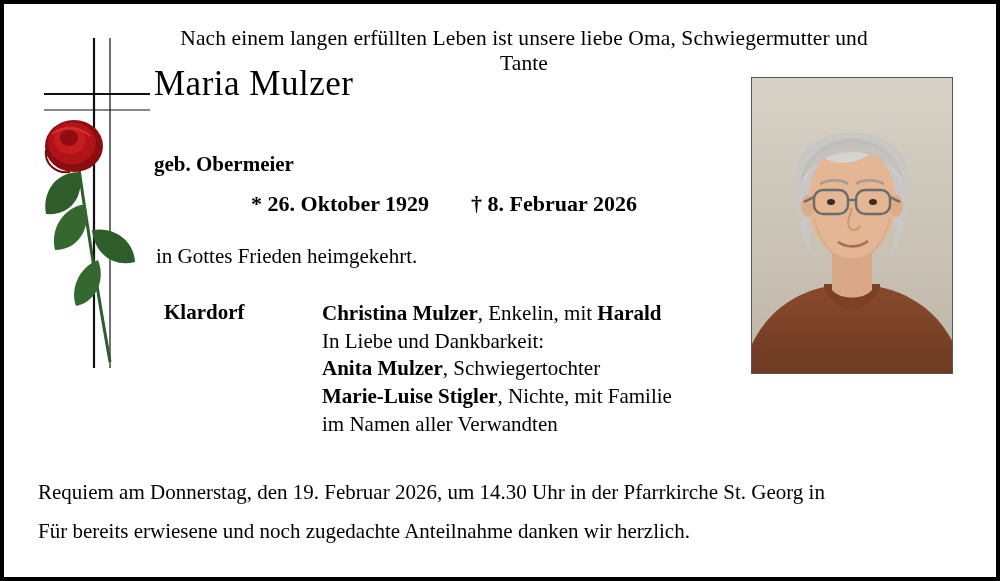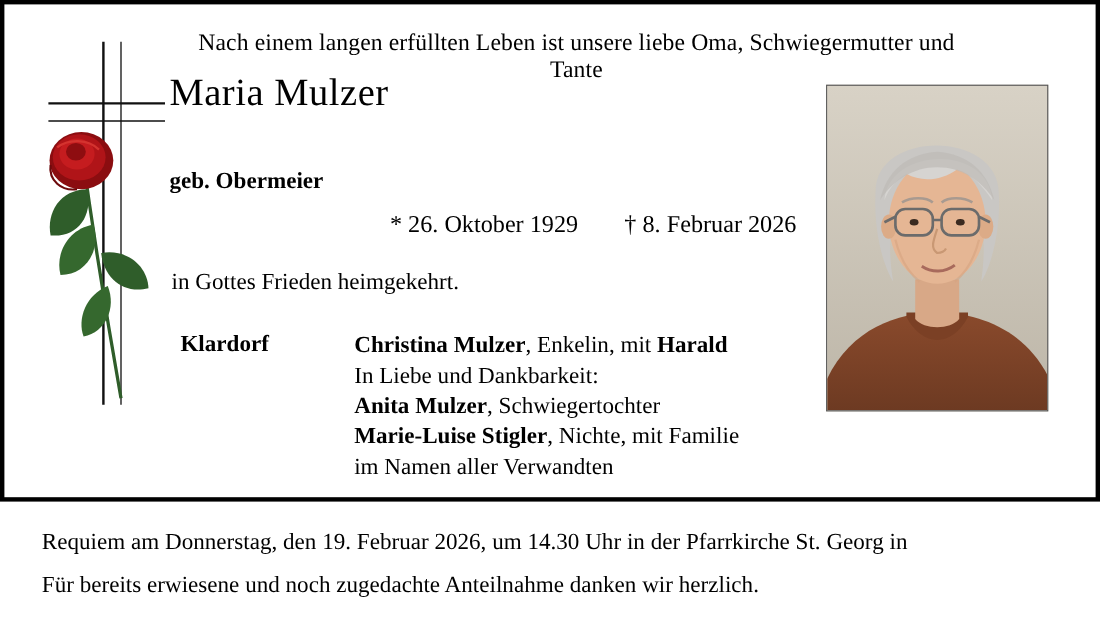--- a/index.html
+++ b/index.html
@@ -11,21 +11,21 @@
     width: 1000px;
     height: 581px;
     font-family: "Liberation Serif", serif;
     color: #000000;
     overflow: hidden;
   }
   .obituary {
     position: relative;
     box-sizing: border-box;
     width: 1000px;
-    height: 456px;
+    height: 581px;
     background: #ffffff;
     border: 4px solid #000000;
     padding: 0;
   }
   .inner {
     position: relative;
     width: 100%;
     height: 100%;
   }
 
@@ -65,26 +65,26 @@
     left: 150px;
     top: 148px;
     width: 580px;
     text-align: left;
     font-size: 21px;
     font-weight: bold;
   }
 
   .dates {
     position: absolute;
-    left: 140px;
+    left: 150px;
     top: 187px;
     width: 580px;
-    text-align: right;
+    text-align: center;
     font-size: 22px;
-    font-weight: normal;
+    font-weight: bold;
   }
   .dates .sep { display: inline-block; width: 42px; }
 
   .peace {
     position: absolute;
     left: 152px;
     top: 240px;
     font-size: 21px;
   }
 

